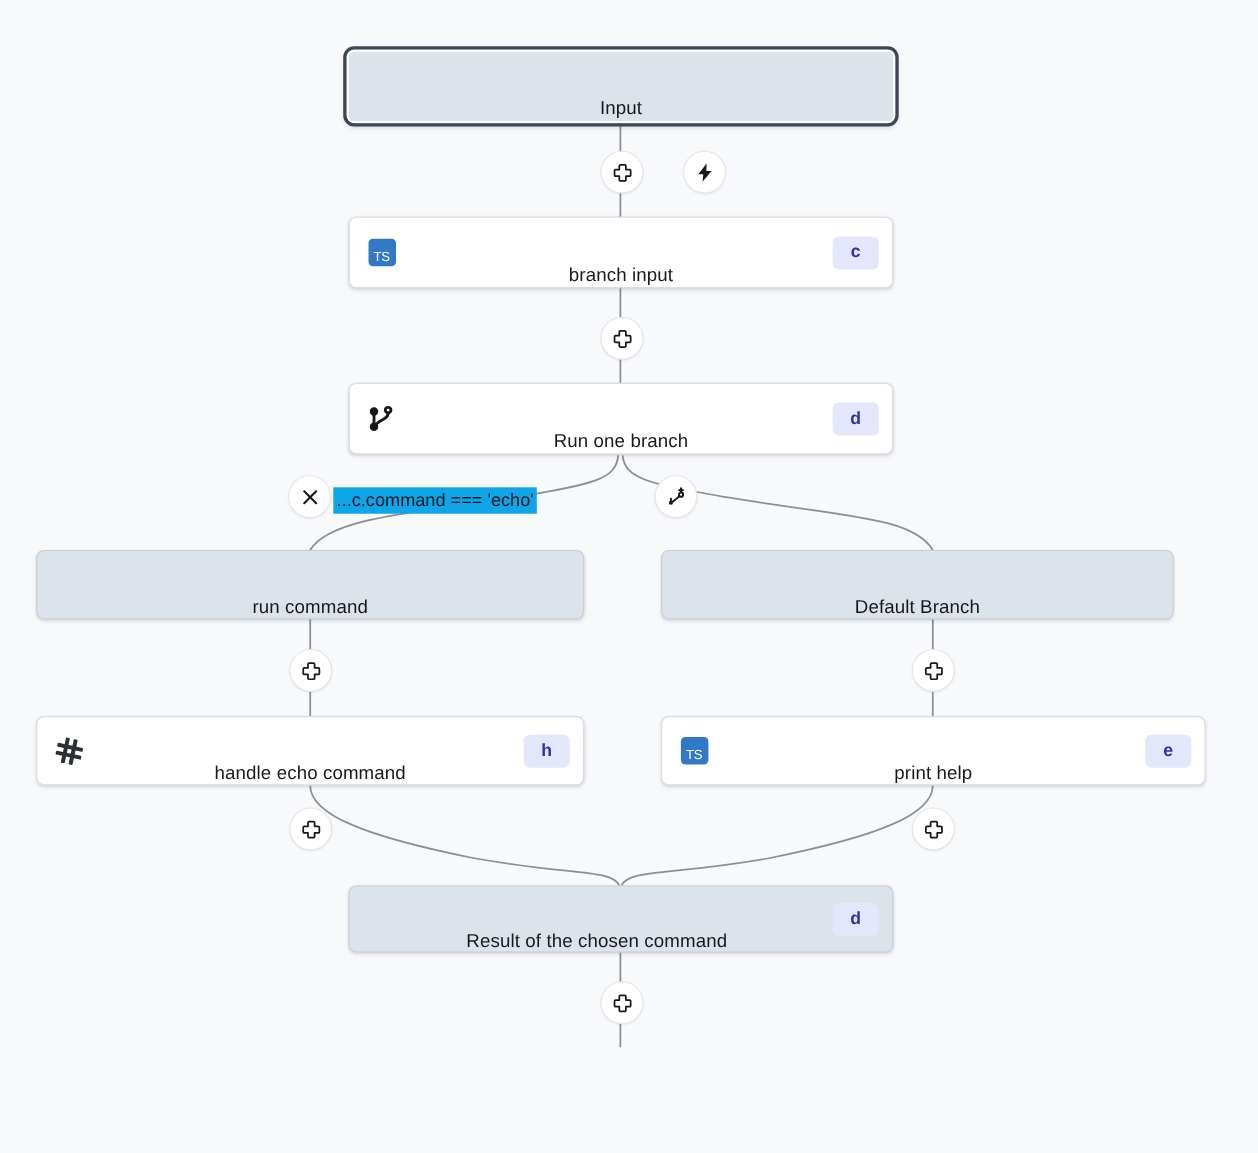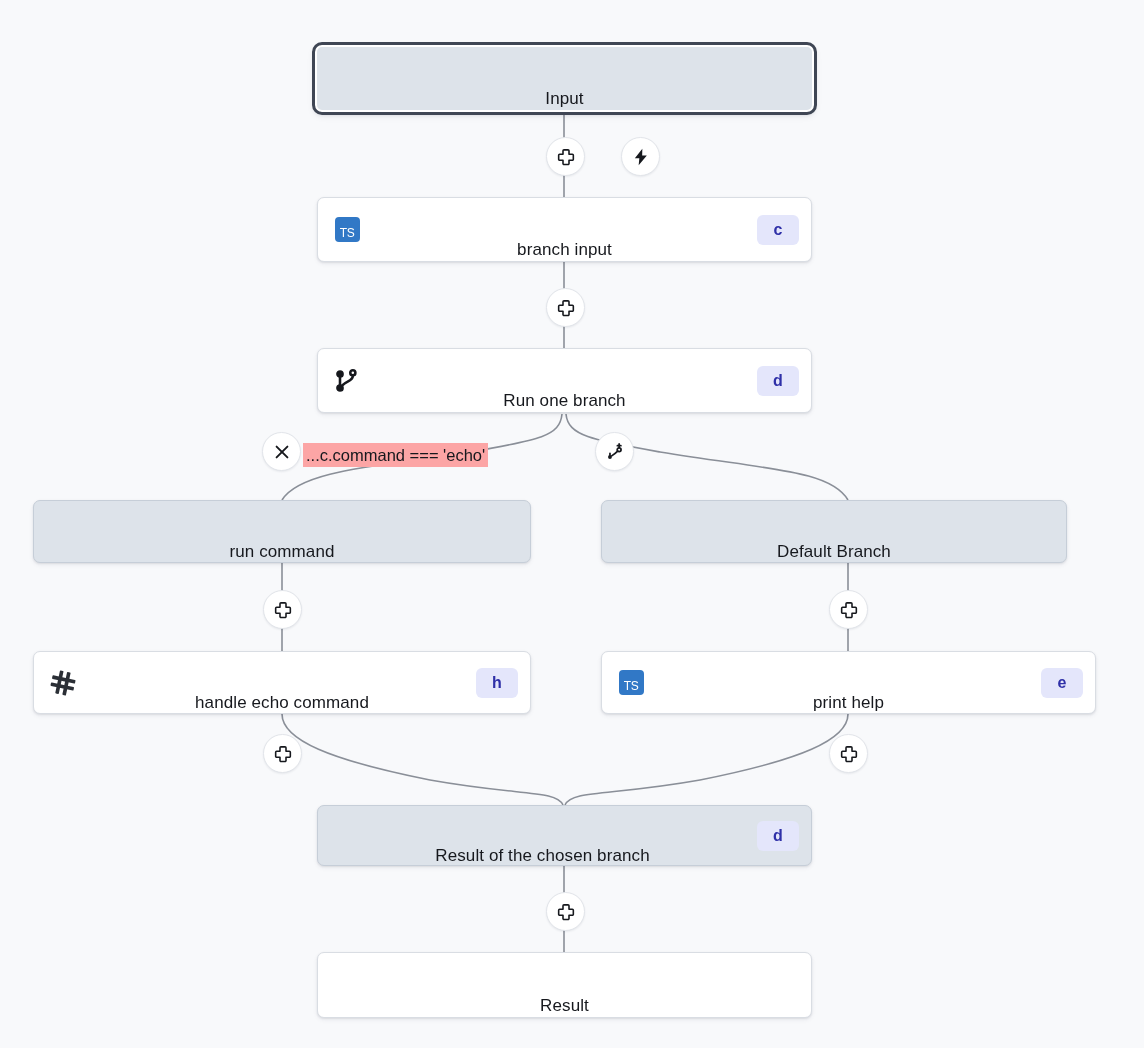--- a/index.html
+++ b/index.html
@@ -136,21 +136,21 @@
     box-shadow: 0 1px 2px rgba(30,40,60,.08);
     display: flex;
     align-items: center;
     justify-content: center;
   }
   .handle svg { display: block; }
 
   
   .cond-label {
     position: absolute;
-    background: #fca5a5;
+    background: #0ea5e9;
     color: #16181d;
     font-size: 16.5px;
     white-space: nowrap;
     padding: 2px 3px;
     line-height: 20px;
   }
 </style>
 </head>
 <body>
 
@@ -228,27 +228,24 @@
 
   <div class="node node-white" style="left:601px; top:651px; width:495px; height:63px;">
     <span class="node-icon">
       <span class="ts-icon">TS</span>
     </span>
     <span class="node-label">print help</span>
     <span class="node-badge">e</span>
   </div>
 
   <div class="node node-gray" style="left:317px; top:805px; width:495px; height:61px;">
-    <span class="node-label" style="margin-right:44px;">Result of the chosen branch</span>
+    <span class="node-label" style="margin-right:44px;">Result of the chosen command</span>
     <span class="node-badge">d</span>
   </div>
 
-  <div class="node node-white" style="left:317px; top:952px; width:495px; height:66px;">
-    <span class="node-label">Result</span>
-  </div>
 
   <div class="handle" style="left:546px; top:137px;">
     <svg width="20" height="20" viewBox="0 0 24 24">
       <path d="M9.6 3.4 h4.8 a1.2 1.2 0 0 1 1.2 1.2 v4 h4 a1.2 1.2 0 0 1 1.2 1.2 v4.8
                a1.2 1.2 0 0 1 -1.2 1.2 h-4 v4 a1.2 1.2 0 0 1 -1.2 1.2 h-4.8
                a1.2 1.2 0 0 1 -1.2 -1.2 v-4 h-4 a1.2 1.2 0 0 1 -1.2 -1.2 v-4.8
                a1.2 1.2 0 0 1 1.2 -1.2 h4 v-4 a1.2 1.2 0 0 1 1.2 -1.2 z" fill="#ffffff" stroke="#16181d" stroke-width="1.9" stroke-linejoin="round"></path>
     </svg>
   </div>
 

